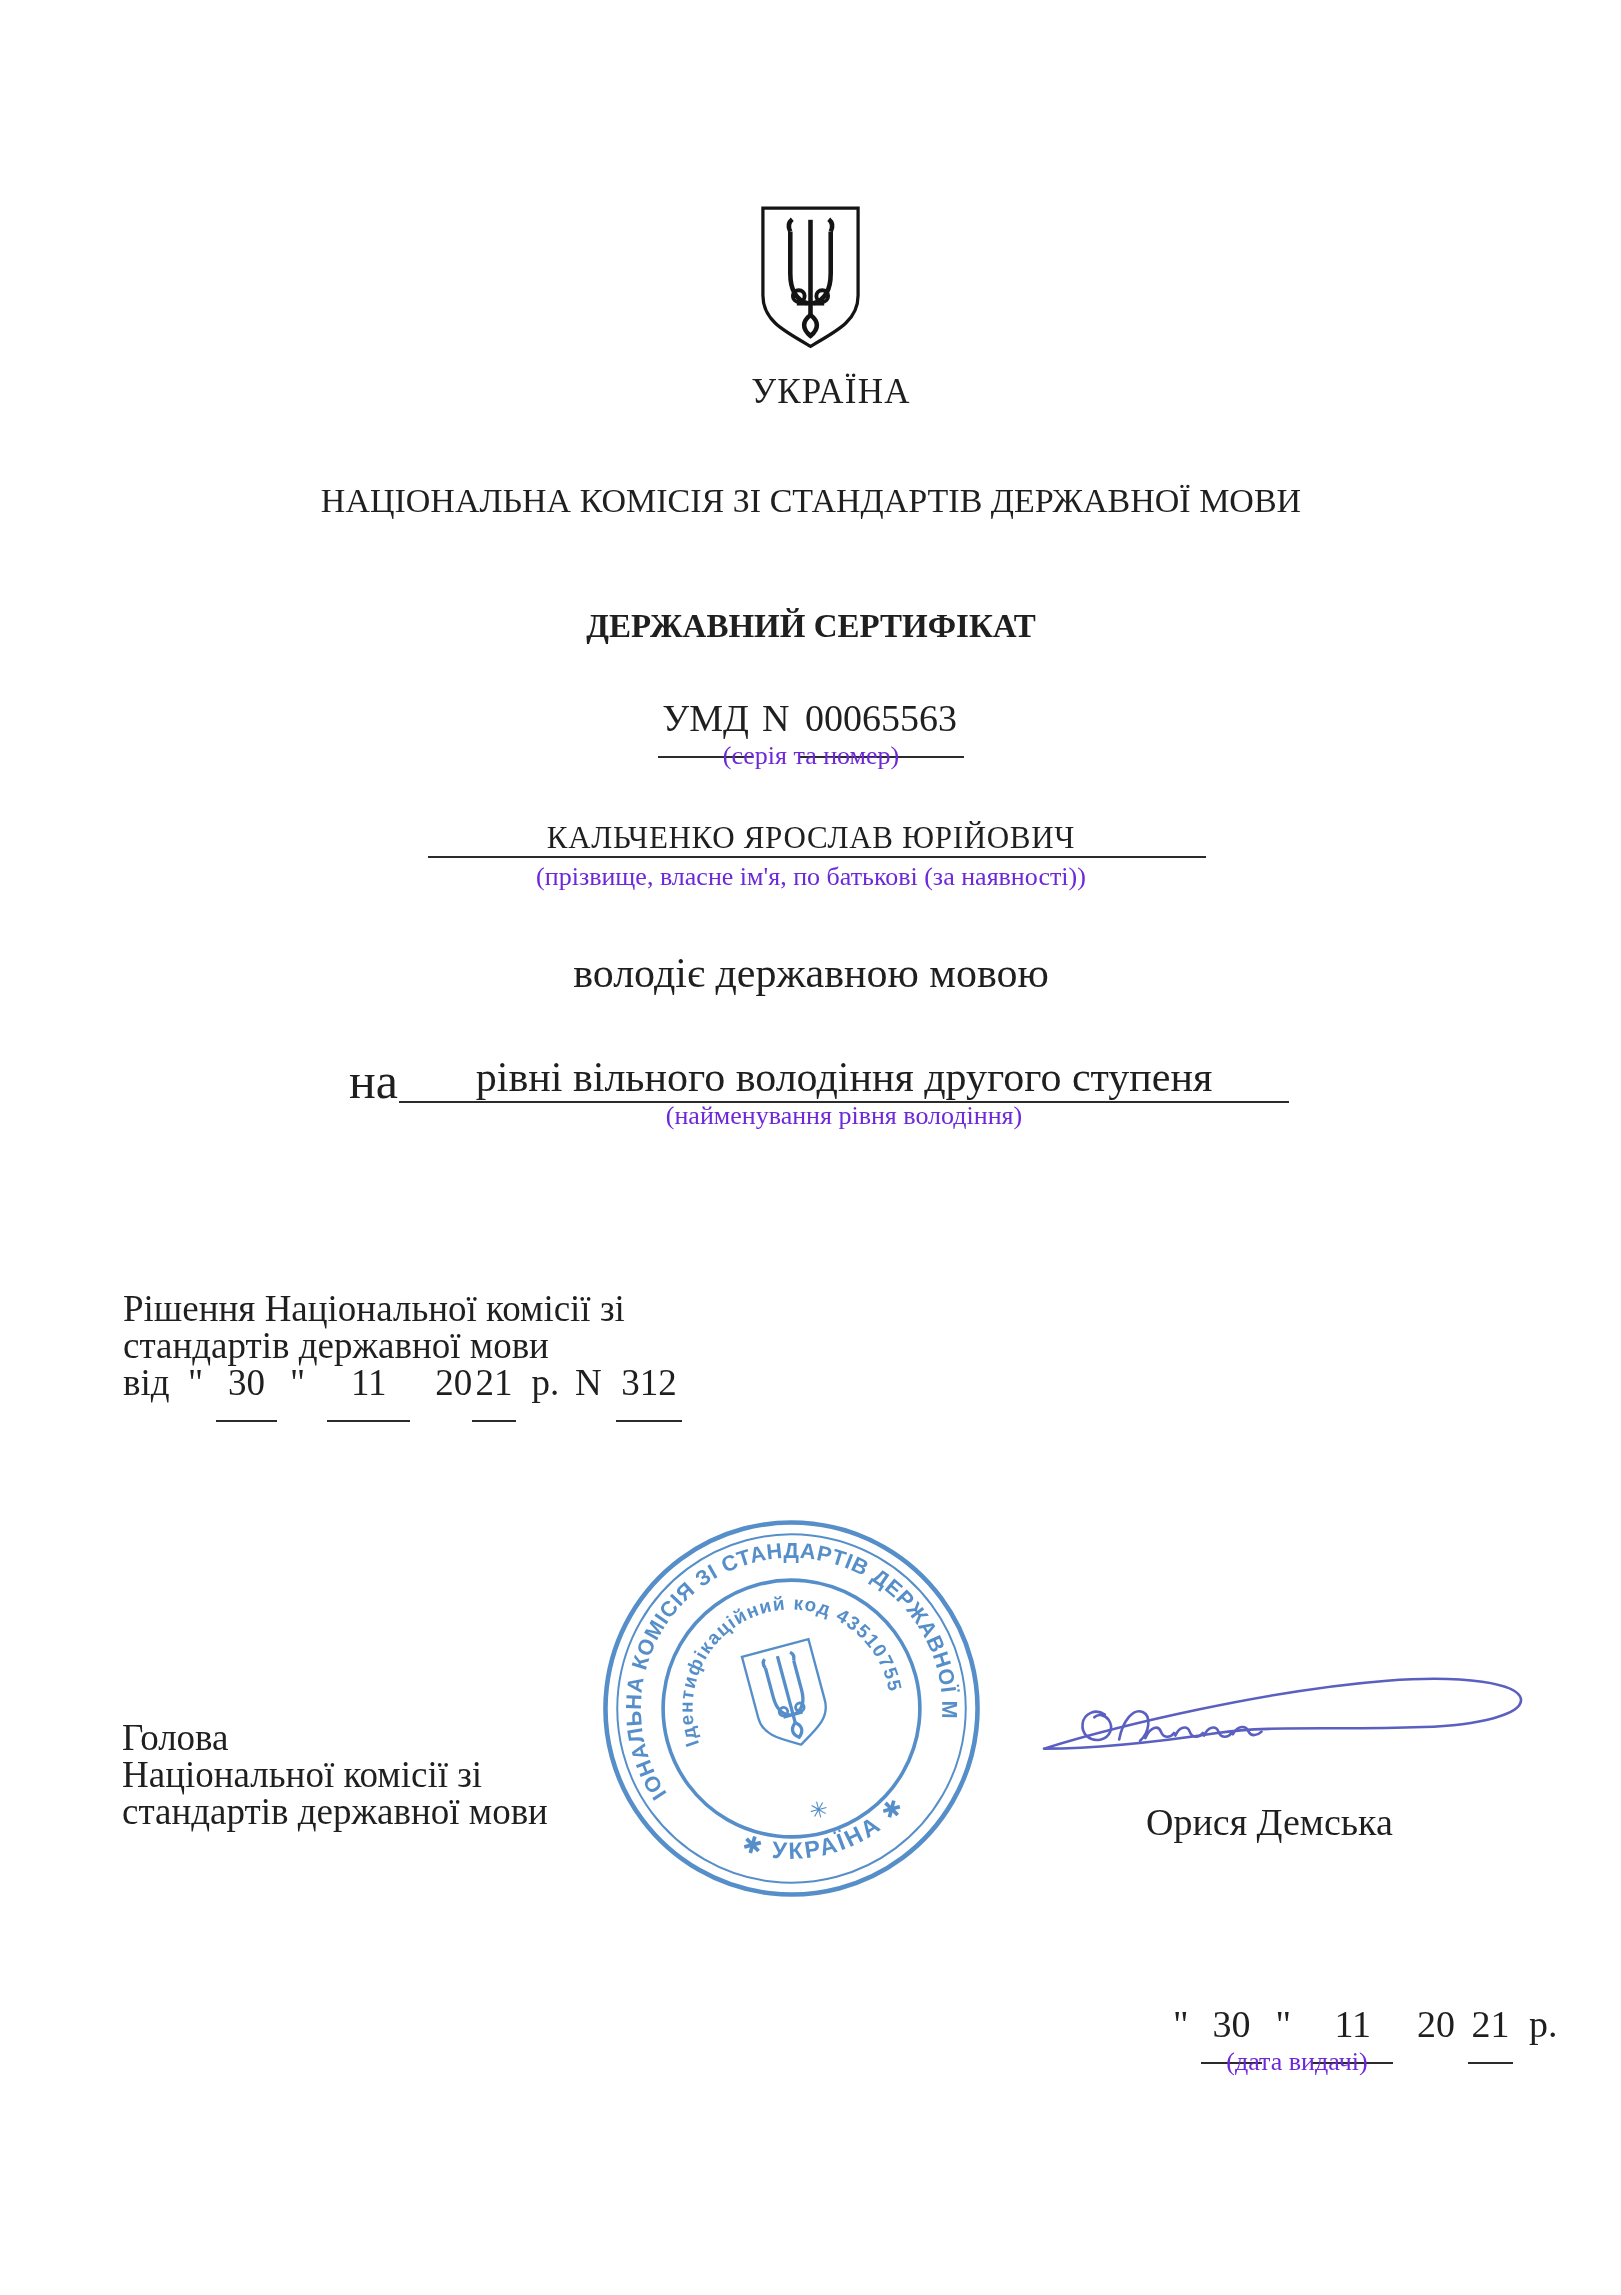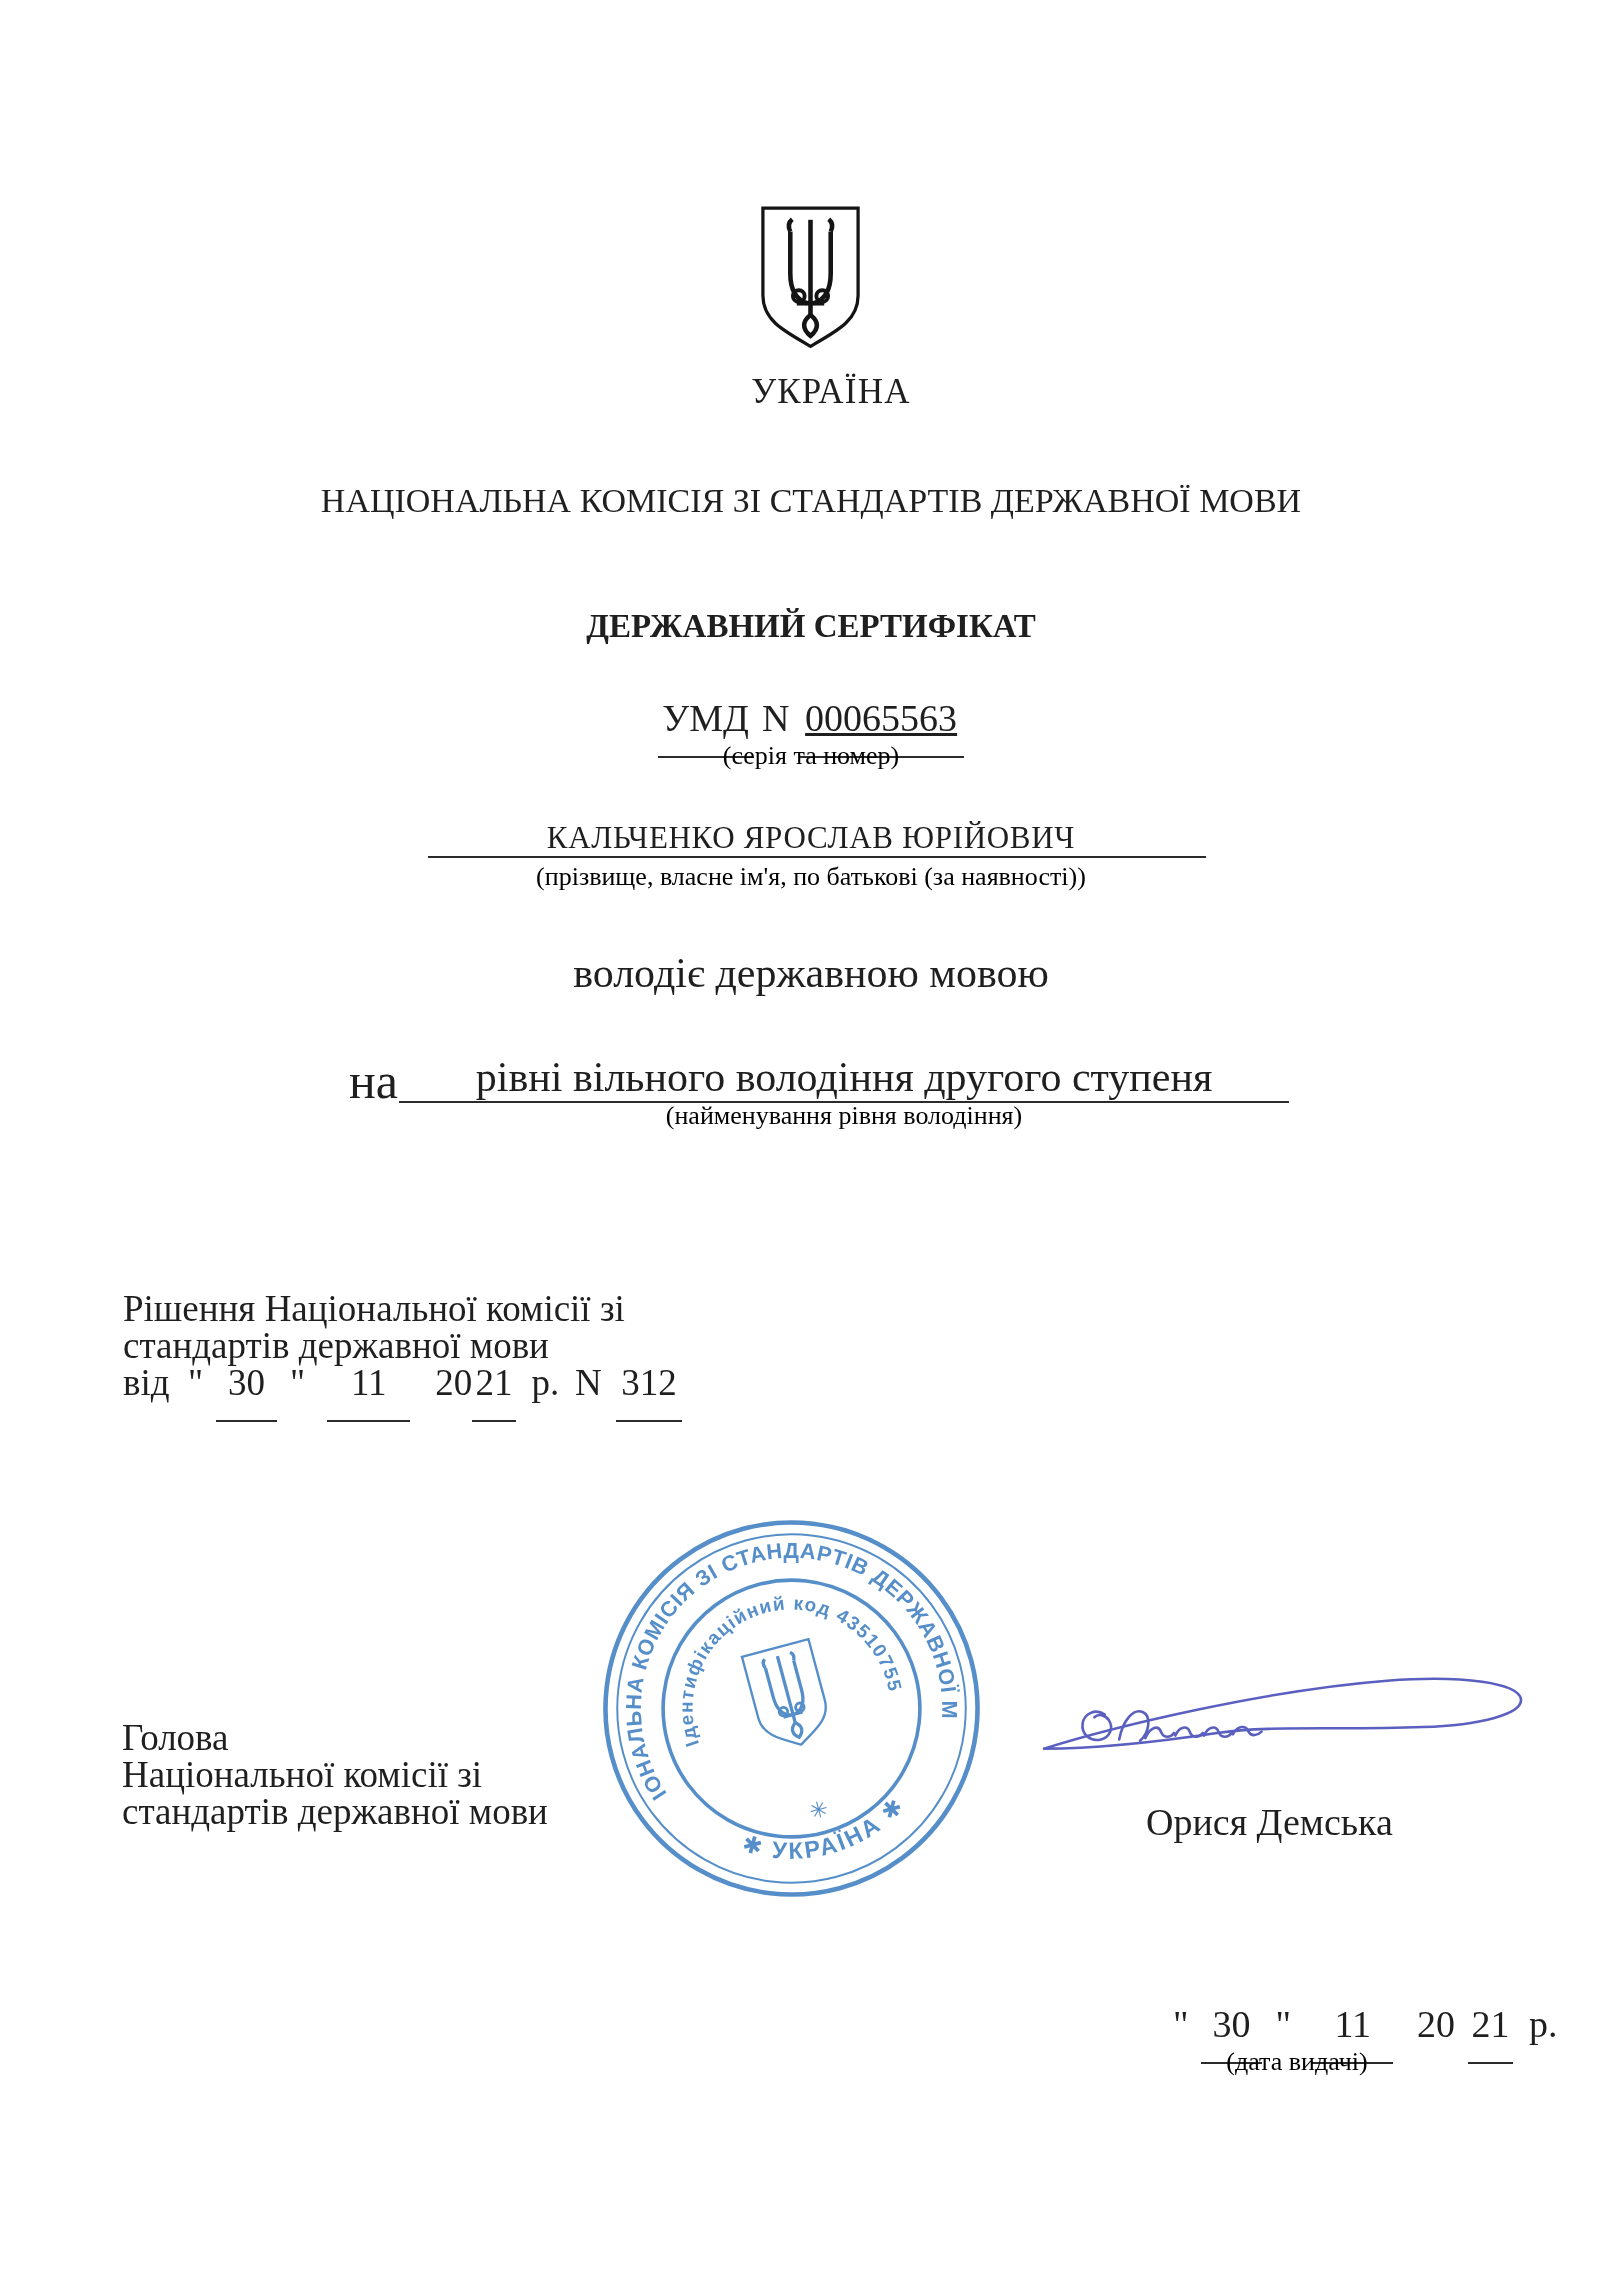--- a/index.html
+++ b/index.html
@@ -1,21 +1,21 @@
 <!DOCTYPE html>
 <html style="font-size:10.5px"><head>
 <meta charset="utf-8">
 <style>
   html,body{margin:0;padding:0;background:#ffffff;}
   body{width:1622px;height:2295px;position:relative;overflow:hidden;
        font-family:"Liberation Serif","DejaVu Serif",serif;color:#1f1f1f;}
   .abs{position:absolute;}
   .center{left:0;width:1622px;text-align:center;}
   .line{line-height:1;white-space:nowrap;}
-  .caption{font-size:26px;color:#000000;}
+  .caption{font-size:26px;color:#6d28d9;}
   .ul{display:inline-block;border-bottom:2.6px solid #2b2b2b;padding-bottom:19px;line-height:1;}
   .hr{position:absolute;border-top:2.6px solid #2b2b2b;height:0;}
   .blk{line-height:41px;font-size:37px;}
   .blk2{line-height:43px;font-size:37px;}
   svg{display:block;}
   .stamp-text{font-family:"Liberation Sans","DejaVu Sans",sans-serif;font-weight:bold;}
 </style>
 </head>
 <body>
 
@@ -38,21 +38,21 @@
 
 <div class="abs center line" style="top:374px;font-size:35px;letter-spacing:1.3px;padding-left:20px;">УКРАЇНА</div>
 
 <div class="abs center line" style="top:484px;font-size:34px;">НАЦІОНАЛЬНА КОМІСІЯ ЗІ СТАНДАРТІВ ДЕРЖАВНОЇ МОВИ</div>
 
 <div class="abs center" style="top:579px;font-size:33px;font-weight:bold;line-height:46px;margin-top:24px;">
   <div>ДЕРЖАВНИЙ СЕРТИФІКАТ</div>
 </div>
 
 <div class="abs center line" style="top:699px;font-size:38px;">
-  <span class="ul" style="padding-left:3.9px;padding-right:3.9px;">УМД</span><span style="margin:0 9.2px;">N</span><span class="ul" style="padding-left:6.5px;padding-right:6.5px;text-decoration:underline;">00065563</span>
+  <span class="ul" style="padding-left:3.9px;padding-right:3.9px;">УМД</span><span style="margin:0 9.2px;">N</span><span class="ul" style="padding-left:6.5px;padding-right:6.5px;">00065563</span>
 </div>
 <div class="abs center line caption" style="top:743px;">(серія та номер)</div>
 
 <div class="abs center line" style="top:822px;font-size:31px;letter-spacing:0.7px;">КАЛЬЧЕНКО ЯРОСЛАВ ЮРІЙОВИЧ</div>
 <div class="hr" style="left:428px;top:856px;width:778px;"></div>
 <div class="abs center line caption" style="top:864px;">(прізвище, власне ім'я, по батькові (за наявності))</div>
 
 <div class="abs center line" style="top:952px;font-size:42px;">володіє державною мовою</div>
 
 <div class="abs line" style="left:349px;top:1056px;font-size:50px;">на</div>

